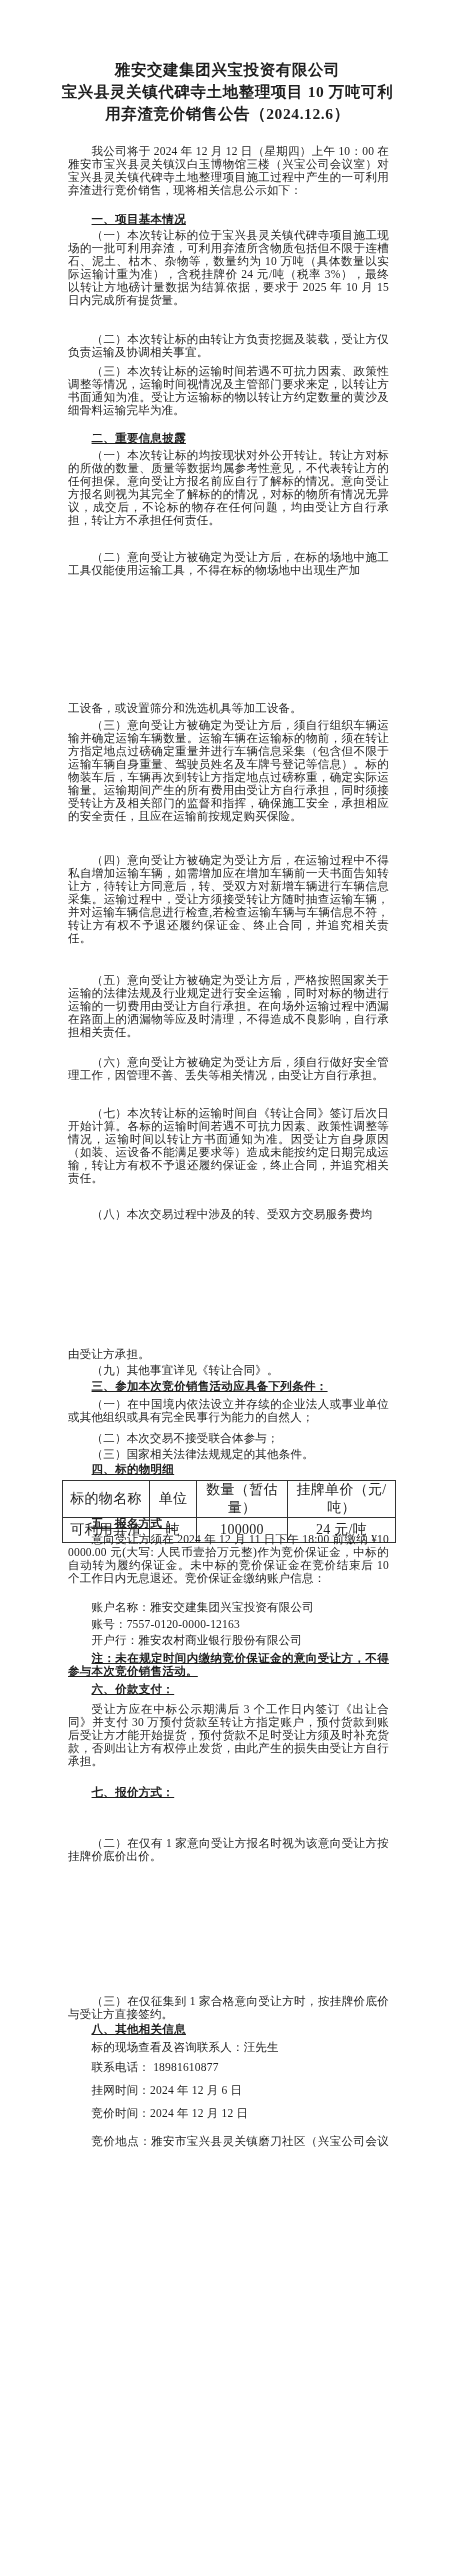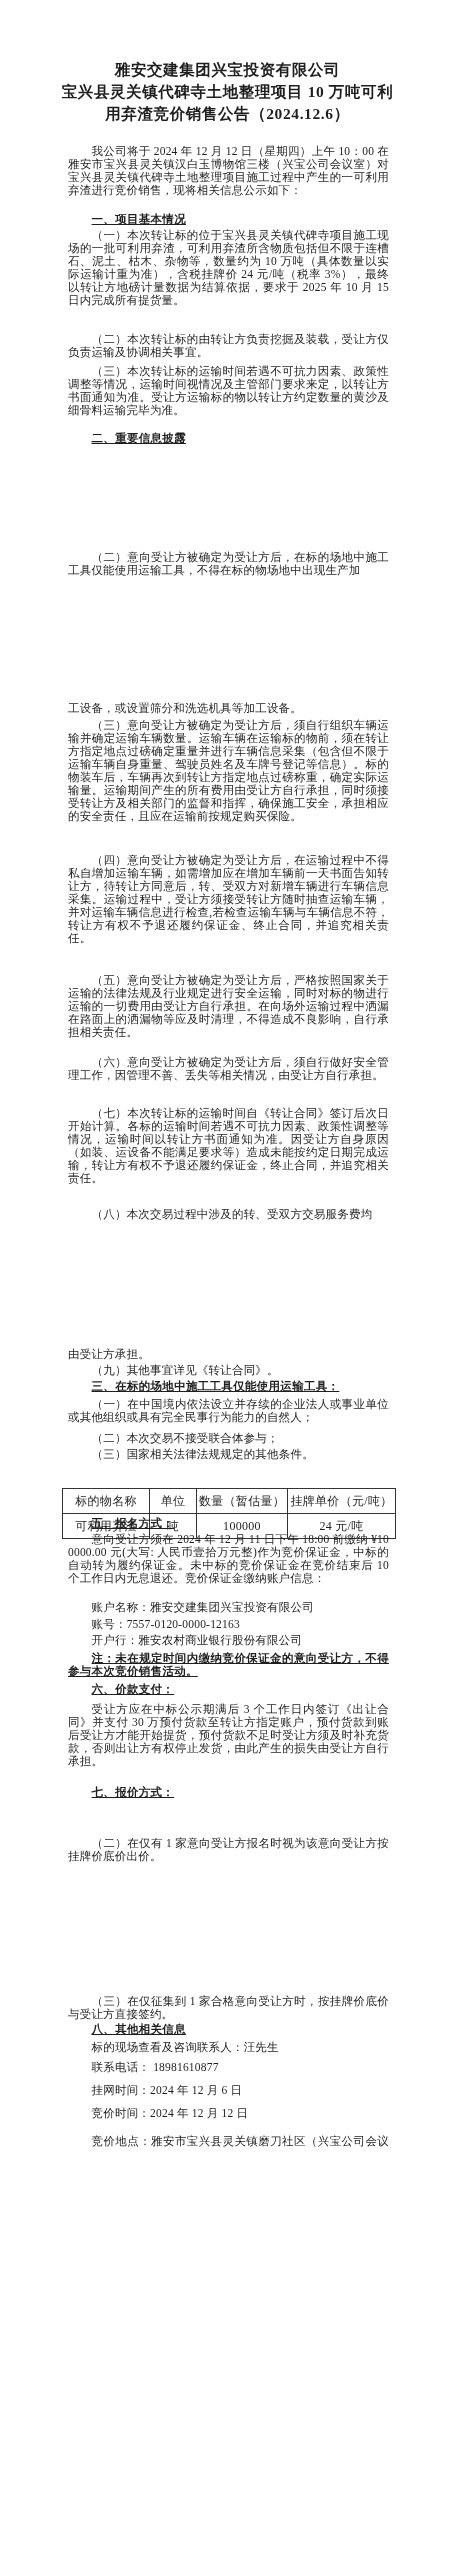--- a/index.html
+++ b/index.html
@@ -32,23 +32,22 @@
     text-align:center;
     font-weight:bold;
     font-size:15.5px; line-height:22px;
     letter-spacing:0.6px;
   }
   .goods-table {
     position:absolute;
     top:1480px; left:62px;
     width:333px;
     border-collapse:collapse;
-    font-size:12px;
+    font-size:14px;
     table-layout:fixed;
-    margin-top:8px;
   }
   .goods-table th, .goods-table td {
     border:1.1px solid #333333;
     height:24px;
     text-align:center;
     font-weight:normal;
     padding:0 1.1px;
     letter-spacing:0.3px;
   }
   .sig {
@@ -78,36 +77,38 @@
   </div>
 
   <div class="blk ind" style="top:145px">我公司将于 2024 年 12 月 12 日（星期四）上午 10：00 在雅安市宝兴县灵关镇汉白玉博物馆三楼（兴宝公司会议室）对宝兴县灵关镇代碑寺土地整理项目施工过程中产生的一可利用弃渣进行竞价销售，现将相关信息公示如下：</div>
 
   <div class="blk ind head" style="top:213px">一、项目基本情况</div>
   <div class="blk ind" style="top:229px">（一）本次转让标的位于宝兴县灵关镇代碑寺项目施工现场的一批可利用弃渣，可利用弃渣所含物质包括但不限于连槽石、泥土、枯木、杂物等，数量约为 10 万吨（具体数量以实际运输计重为准），含税挂牌价 24 元/吨（税率 3%），最终以转让方地磅计量数据为结算依据，要求于 2025 年 10 月 15 日内完成所有提货量。</div>
   <div class="blk ind" style="top:333px">（二）本次转让标的由转让方负责挖掘及装载，受让方仅负责运输及协调相关事宜。</div>
   <div class="blk ind" style="top:365px">（三）本次转让标的运输时间若遇不可抗力因素、政策性调整等情况，运输时间视情况及主管部门要求来定，以转让方书面通知为准。受让方运输标的物以转让方约定数量的黄沙及细骨料运输完毕为准。</div>
 
   <div class="blk ind head" style="top:432px">二、重要信息披露</div>
+  <div class="blk ind" style="top:449px">（一）本次转让标的均按现状对外公开转让。转让方对标的所做的数量、质量等数据均属参考性意见，不代表转让方的任何担保。意向受让方报名前应自行了解标的情况。意向受让方报名则视为其完全了解标的的情况，对标的物所有情况无异议，成交后，不论标的物存在任何问题，均由受让方自行承担，转让方不承担任何责任。</div>
   <div class="blk ind" style="top:551px">（二）意向受让方被确定为受让方后，在标的场地中施工工具仅能使用运输工具，不得在标的物场地中出现生产加</div>
   <div class="blk" style="top:702px">工设备，或设置筛分和洗选机具等加工设备。</div>
   <div class="blk ind" style="top:719px">（三）意向受让方被确定为受让方后，须自行组织车辆运输并确定运输车辆数量。运输车辆在运输标的物前，须在转让方指定地点过磅确定重量并进行车辆信息采集（包含但不限于运输车辆自身重量、驾驶员姓名及车牌号登记等信息）。标的物装车后，车辆再次到转让方指定地点过磅称重，确定实际运输量。运输期间产生的所有费用由受让方自行承担，同时须接受转让方及相关部门的监督和指挥，确保施工安全，承担相应的安全责任，且应在运输前按规定购买保险。</div>
   <div class="blk ind" style="top:854px">（四）意向受让方被确定为受让方后，在运输过程中不得私自增加运输车辆，如需增加应在增加车辆前一天书面告知转让方，待转让方同意后，转、受双方对新增车辆进行车辆信息采集。运输过程中，受让方须接受转让方随时抽查运输车辆，并对运输车辆信息进行检查,若检查运输车辆与车辆信息不符，转让方有权不予退还履约保证金、终止合同，并追究相关责任。</div>
   <div class="blk ind" style="top:1056px">（六）意向受让方被确定为受让方后，须自行做好安全管理工作，因管理不善、丢失等相关情况，由受让方自行承担。</div>
   <div class="blk ind" style="top:974px">（五）意向受让方被确定为受让方后，严格按照国家关于运输的法律法规及行业规定进行安全运输，同时对标的物进行运输的一切费用由受让方自行承担。在向场外运输过程中洒漏在路面上的洒漏物等应及时清理，不得造成不良影响，自行承担相关责任。</div>
   <div class="blk ind" style="top:1107px">（七）本次转让标的运输时间自《转让合同》签订后次日开始计算。各标的运输时间若遇不可抗力因素、政策性调整等情况，运输时间以转让方书面通知为准。因受让方自身原因（如装、运设备不能满足要求等）造成未能按约定日期完成运输，转让方有权不予退还履约保证金，终止合同，并追究相关责任。</div>
   <div class="blk ind" style="top:1208px">（八）本次交易过程中涉及的转、受双方交易服务费均</div>
   <div class="blk" style="top:1348px">由受让方承担。</div>
   <div class="blk ind" style="top:1364px">（九）其他事宜详见《转让合同》。</div>
 
-  <div class="blk ind head" style="top:1380px">三、在标的场地中施工工具仅能使用运输工具：</div>
+  <div class="blk ind head" style="top:1380px">三、参加本次竞价销售活动应具备下列条件：</div>
   <div class="blk ind" style="top:1398px">（一）在中国境内依法设立并存续的企业法人或事业单位或其他组织或具有完全民事行为能力的自然人；</div>
   <div class="blk ind" style="top:1448px">（三）国家相关法律法规规定的其他条件。</div>
   <div class="blk ind" style="top:1432px">（二）本次交易不接受联合体参与；</div>
 
+  <div class="blk ind head" style="top:1463px">四、标的物明细</div>
 
   <table class="goods-table">
     <colgroup>
       <col style="width:87px">
         <col style="width:47px">
         <col style="width:91px">
         <col style="width:108px">
     </colgroup>
     <thead>
       <tr>

